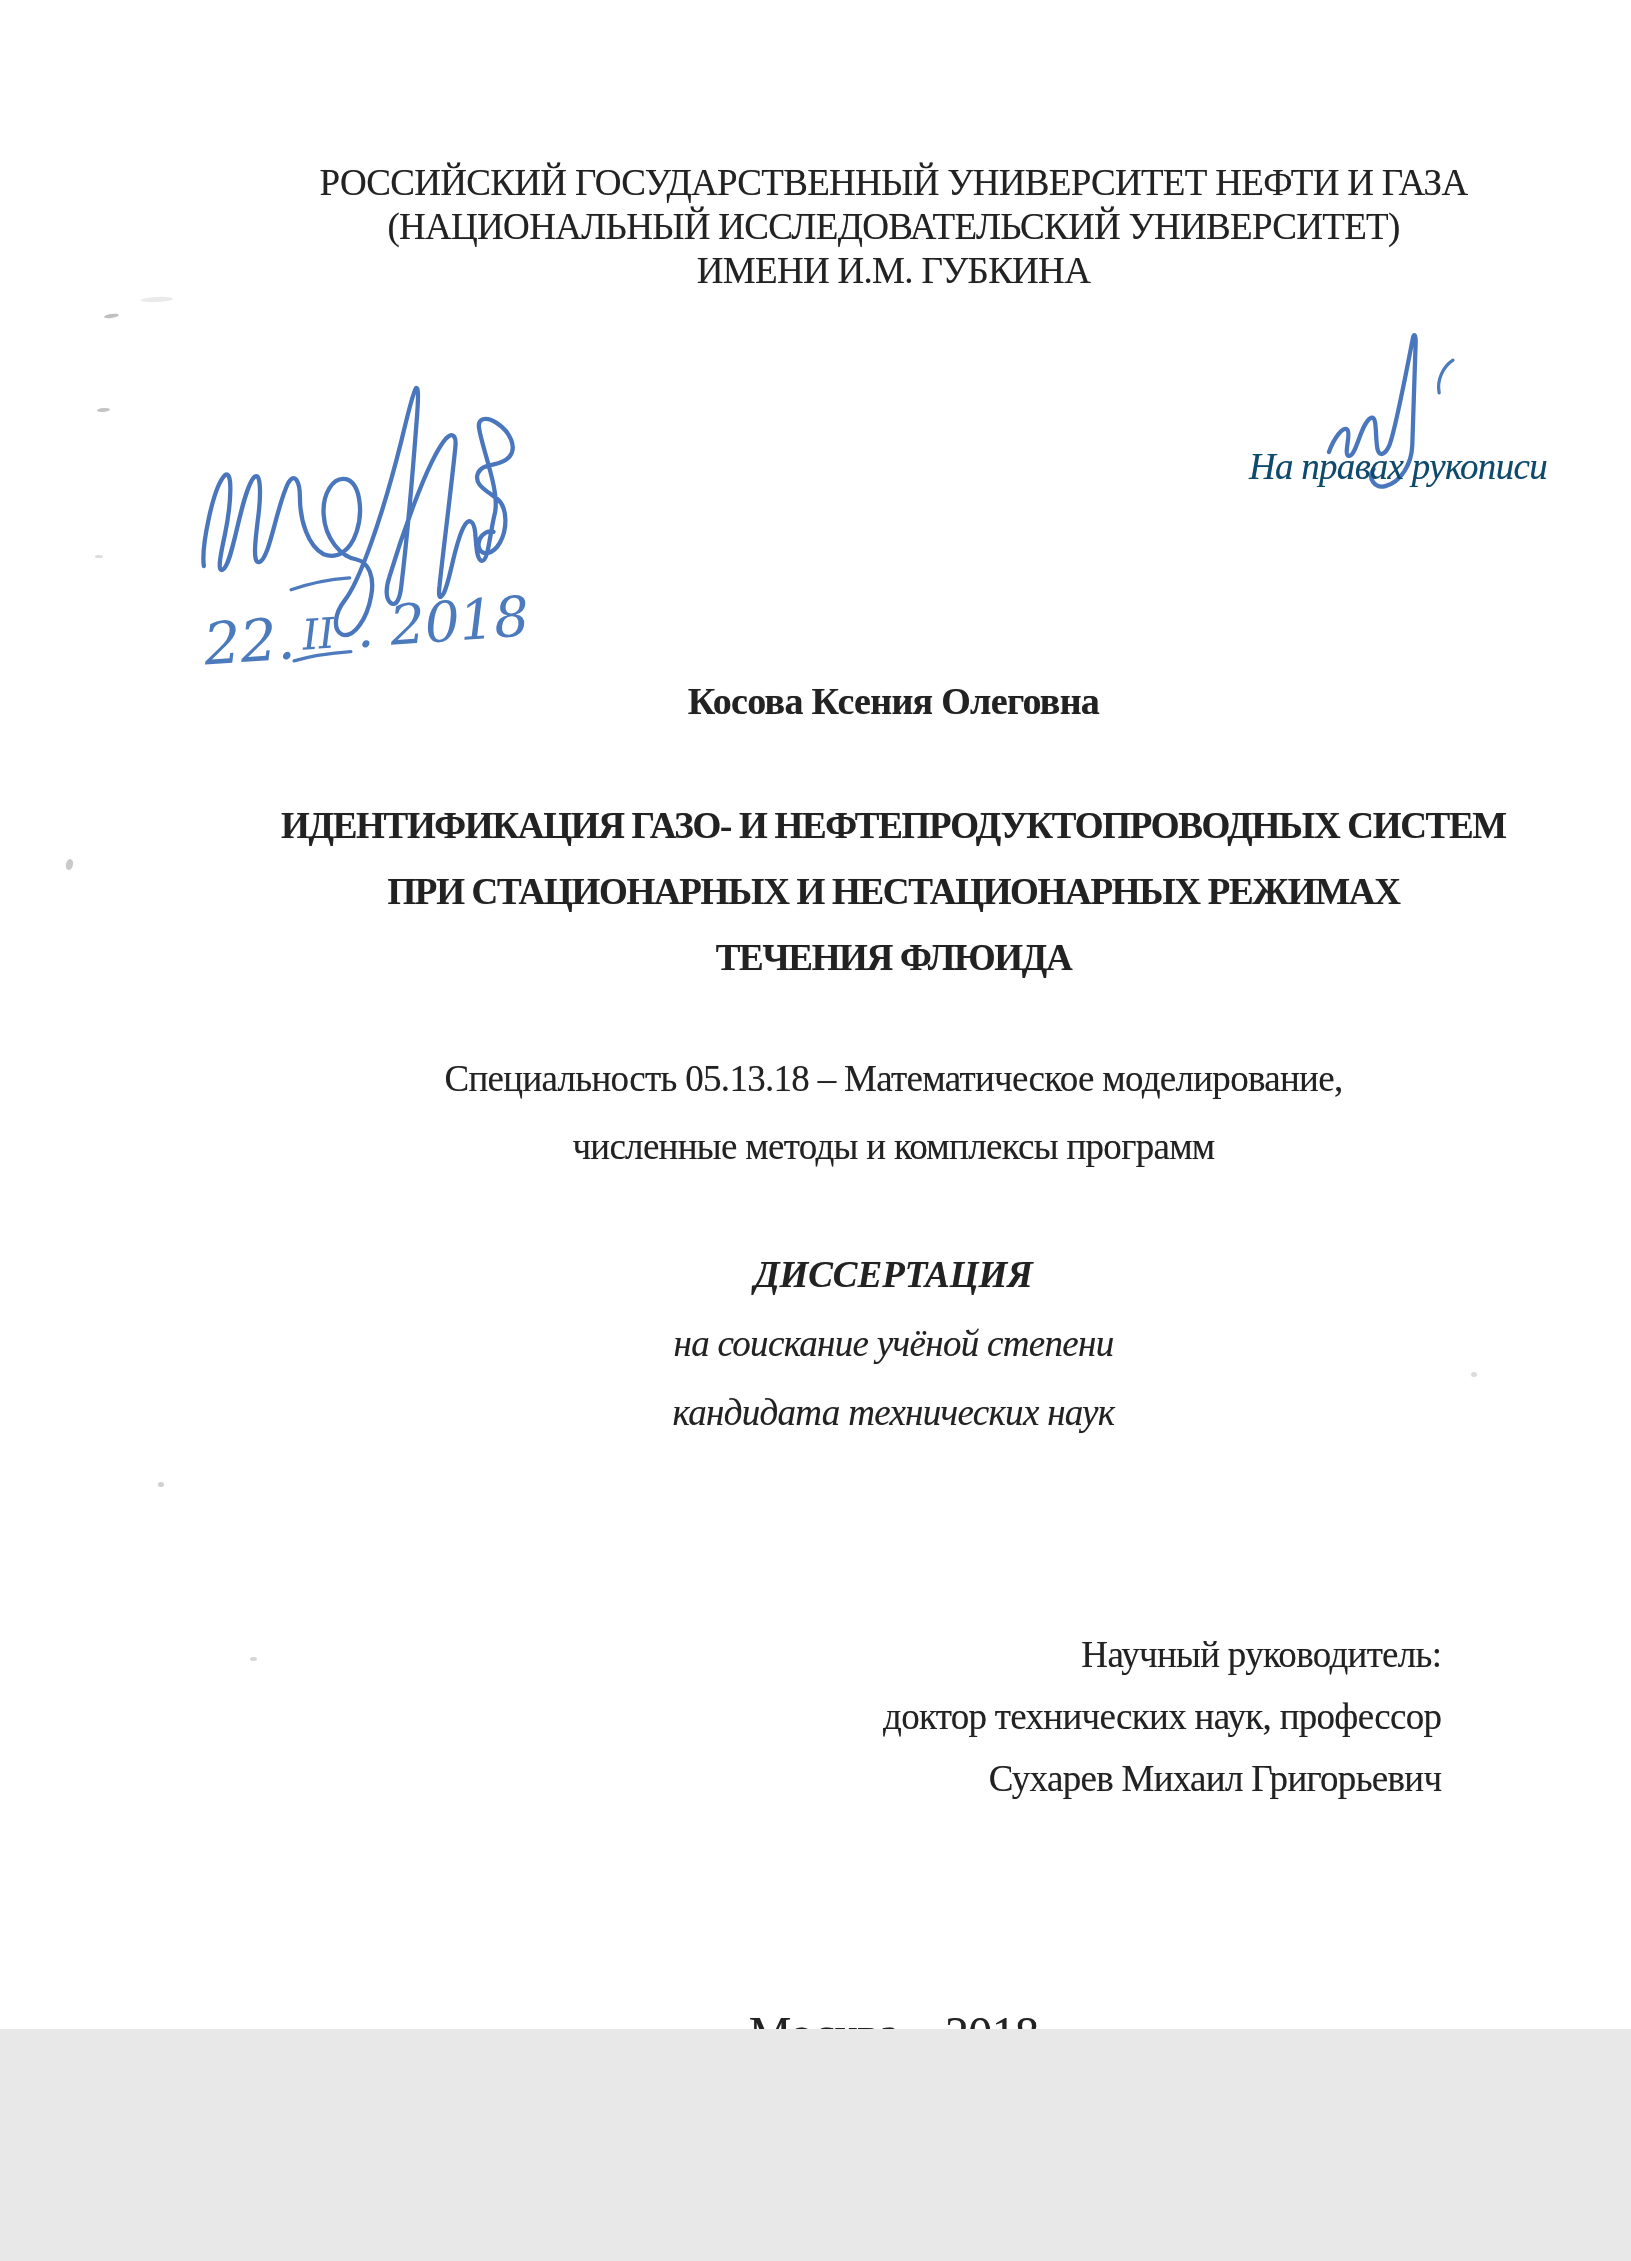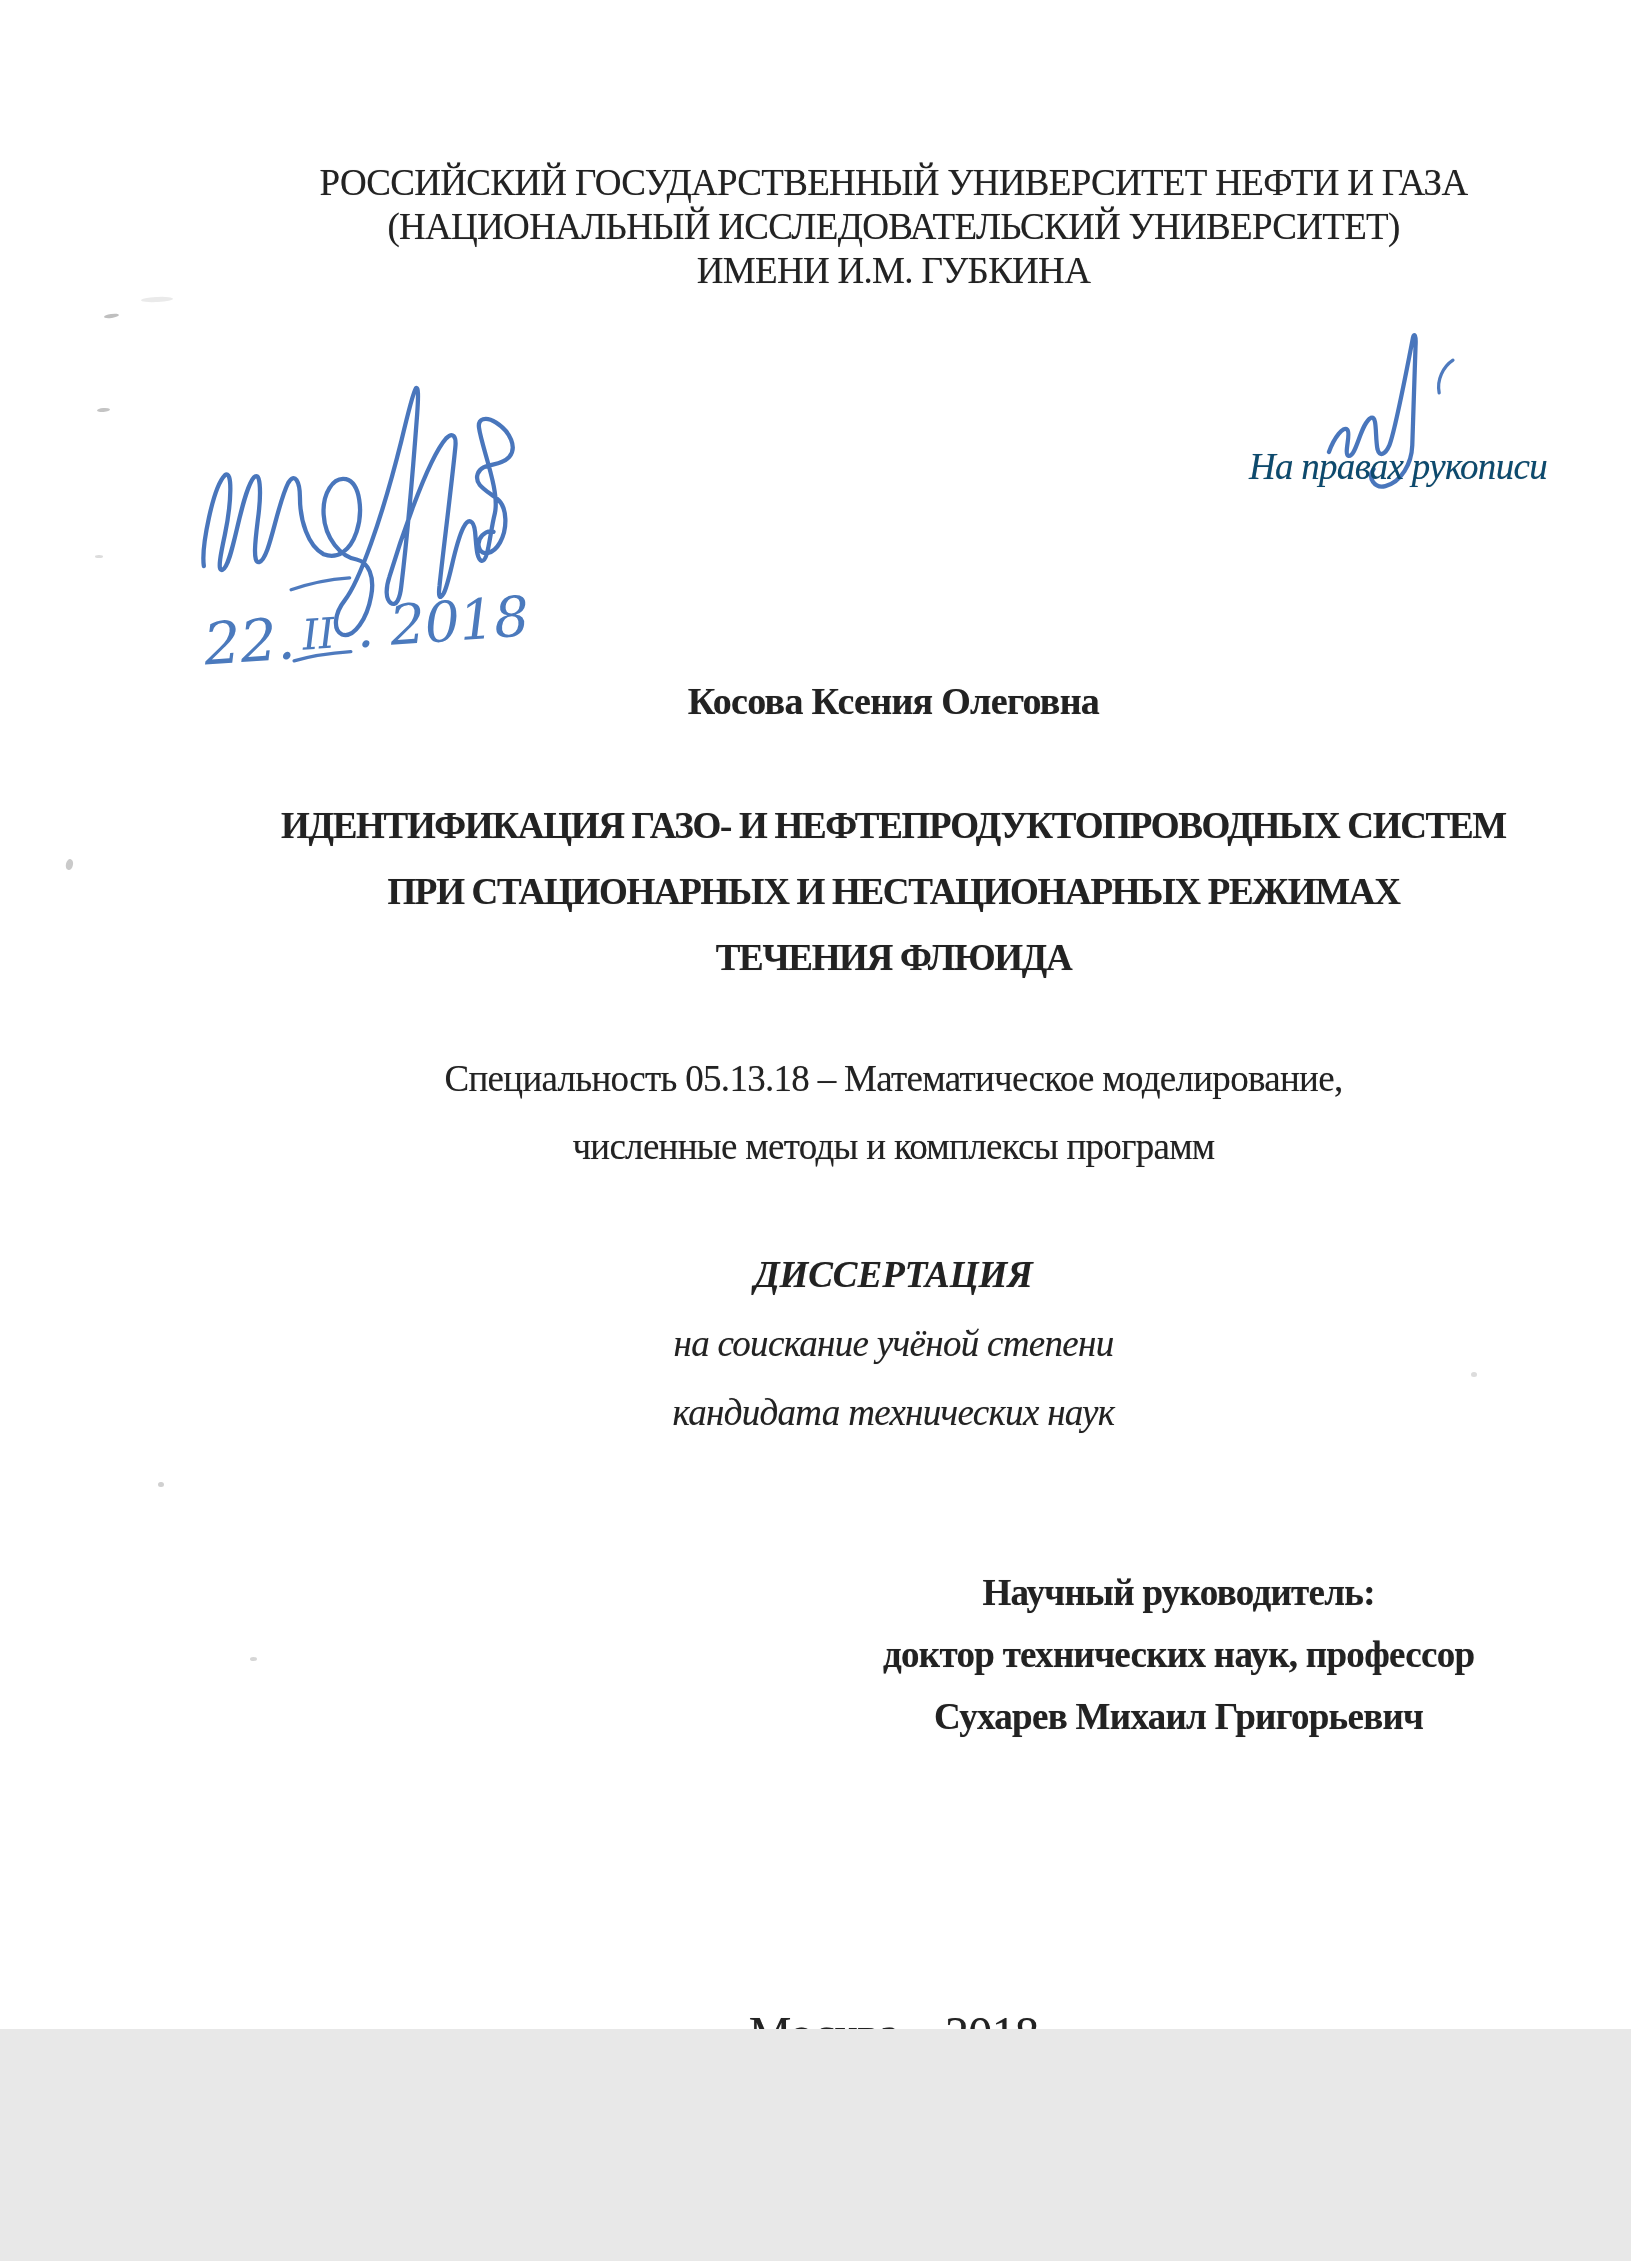--- a/index.html
+++ b/index.html
@@ -21,22 +21,22 @@
   .manuscript{
     position:absolute; top:445px; right:85px;
     font-size:37px; line-height:44px; font-style:italic; color:#0c4a6e;
   }
   .author{ top:679px; font-size:38px; line-height:44px; font-weight:bold; }
   .title{ top:793px; font-size:37px; line-height:66px; font-weight:bold; letter-spacing:-1.3px; white-space:nowrap; }
   .specialty{ top:1045px; font-size:37px; line-height:68px; }
   .diss{ top:1240px; font-size:37px; line-height:69px;font-style:italic; }
   .diss .heading{ font-weight:bold; letter-spacing:0px; }
   .supervisor{
-    position:absolute; left:883px; top:1562px;
-    font-size:37px; line-height:62px; text-align:center;font-weight:bold;
+    position:absolute; left:883px; top:1624px;
+    font-size:37px; line-height:62px; text-align:right;
   }
   .footer{ top:2012px; font-size:48px; line-height:44px; font-weight:normal; }
 
   .sig-svg{ position:absolute; }
   .sig-left{ left:184px; top:362px; }
   .sig-right{ left:1309px; top:326px; }
   .ink{ fill:none; stroke:#3f6fb8; stroke-linecap:round; stroke-linejoin:round; }
   .ink-thin{ stroke-width:5; opacity:.92; }
   .ink-main{ stroke-width:6.5; opacity:.95; }
   .hand-date{ fill:#4273ba; font-family:"DejaVu Serif","Liberation Serif",serif; font-style:italic; opacity:.95; }

